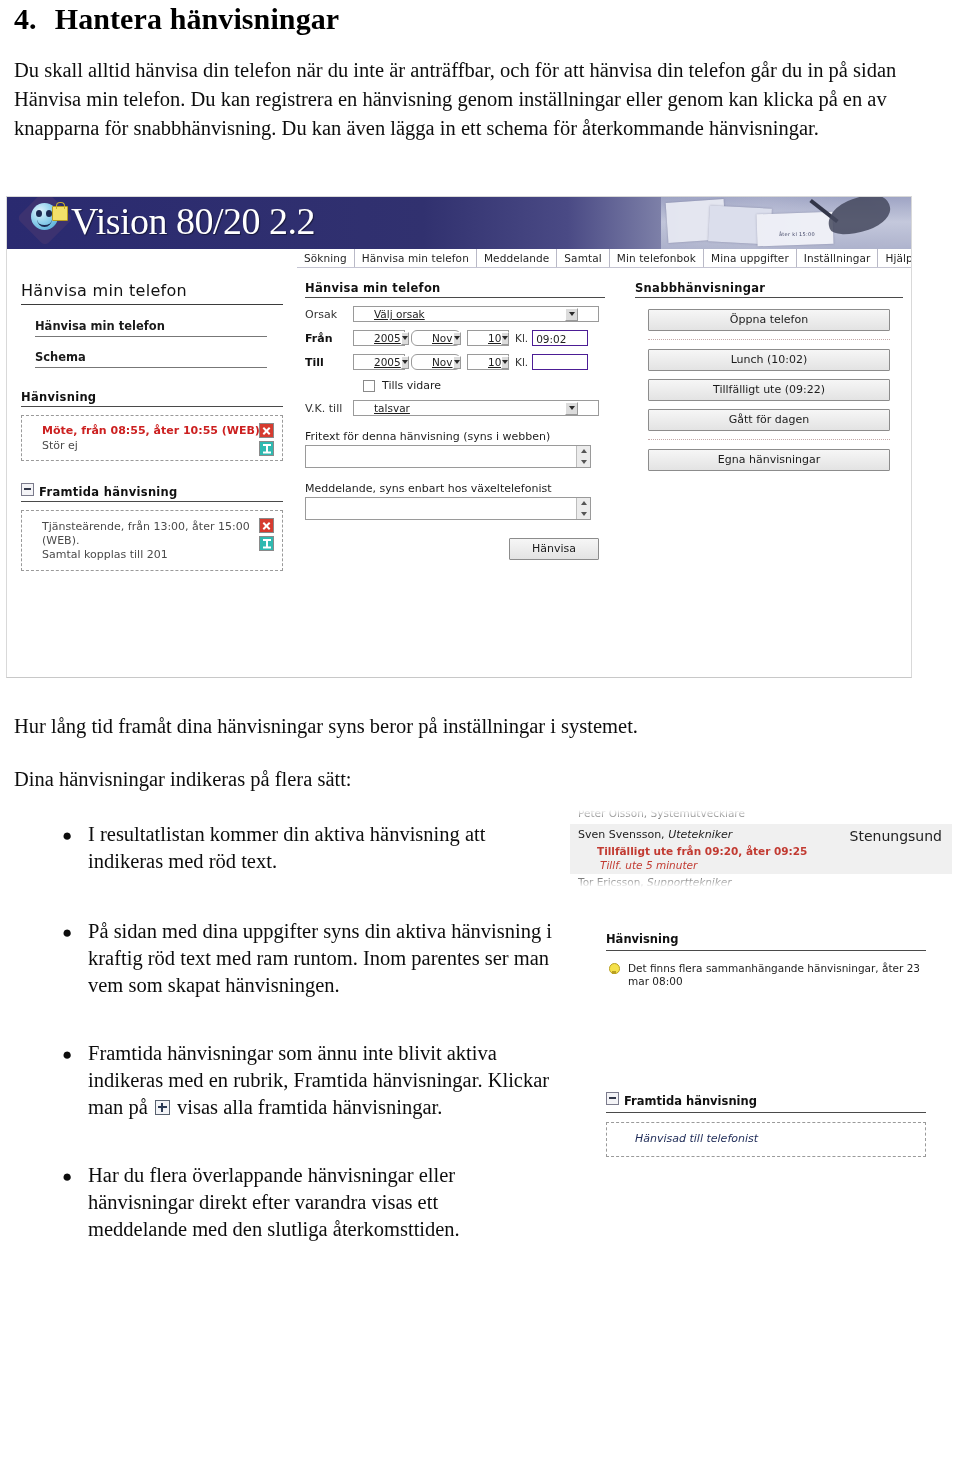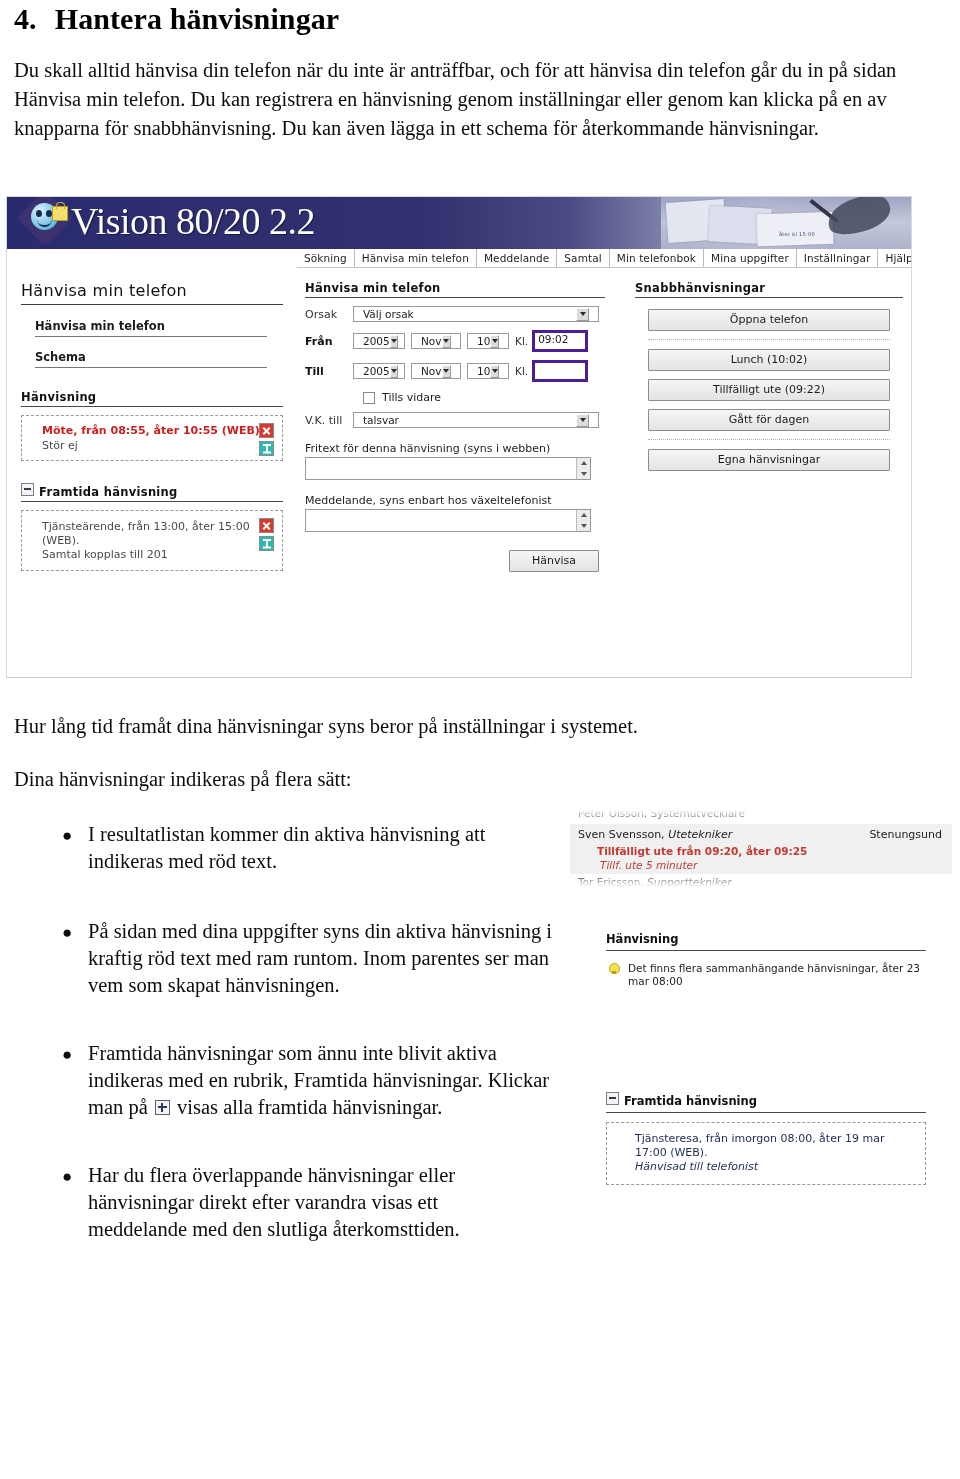--- a/index.html
+++ b/index.html
@@ -383,23 +383,24 @@
   }
   .frm-row .lbl.b { font-weight: bold; color:#111111; }
   .sel {
     height: 16px;
     border: 1px solid #9a9a9a;
     background: #ffffff;
     font-size: 10.5px;
     color: #1d1d1d;
     display: flex;
     align-items: center;
-    padding: 0 9px;
+    padding: 0 20px;
     box-sizing: border-box;
     position: relative;
+    text-decoration: underline;
   }
   .sel .arrow {
     margin-left: auto;
     width: 13px; height: 13px;
     background: #dcdcdc;
     border: 1px solid #9a9a9a;
     border-top-color: #ffffff;
     border-left-color: #ffffff;
     display: flex;
     align-items: center;
@@ -408,31 +409,31 @@
   }
   .sel .arrow::after {
     content: "";
     width: 0; height: 0;
     border-left: 3px solid transparent;
     border-right: 3px solid transparent;
     border-top: 4px solid #2a2a2a;
   }
   .sel-orsak { width: 246px; }
   .sel-year  { width: 52px; margin-right: 6px; }
-  .sel-mon   { width: 50px; margin-right: 6px; }
+  .sel-mon   { width: 50px; margin-right: 6px; border-radius: 6px; }
   .sel-day   { width: 42px; margin-right: 6px; }
   .kl-lbl { font-size: 10.5px; margin-right: 4px; color:#333; }
   .txt-time {
-    width: 56px; height: 22px;
-    border: 3px solid #4c1d95;
+    width: 56px; height: 16px;
+    border: 1px solid #4c1d95;
     background: #ffffff;
     font-size: 10.5px;
     color: #1d1d1d;
     display: flex;
-    align-items: flex-start;
+    align-items: flex-end;
     padding: 0 3px;
     box-sizing: border-box;
   }
   .sel-vk { width: 246px; }
 
   .chk-row {
     display: flex;
     align-items: center;
     margin-top: 9px;
     margin-left: 58px;
@@ -535,21 +536,21 @@
     position: absolute; left: 0; top: 14px; width: 382px; height: 50px;
     background: #f0f0f0;
   }
   .shot-list .nm2 {
     position: absolute; left: 8px; top: 18px;
     font-size: 11px; color: #222222;
   }
   .shot-list .nm2 i { font-style: italic; }
   .shot-list .place {
     position: absolute; right: 10px; top: 18px;
-    font-size: 11px; color: #222222;
+    font-size: 14px; color: #222222;
   }
   .shot-list .red1 {
     position: absolute; left: 27px; top: 35px;
     font-size: 10.5px; color: #c23b32; font-weight: bold;
   }
   .shot-list .red2 {
     position: absolute; left: 30px; top: 49px;
     font-size: 10.5px; color: #c23b32; font-style: italic;
   }
   .shot-list .rowC {
@@ -875,19 +876,18 @@
       </span>
       <span>Det finns flera sammanhängande hänvisningar, åter 23 mar 08:00</span>
     </div>
   </div>
 
   <div class="shot-future">
     <div class="ttl">
       <span class="minus"></span><span>Framtida hänvisning</span>
     </div>
     <div class="fbox">
-      <div class="f1">Tjänsteresa, från imorgon 08:00, åter 19 mar 17:00 (WEB).</div>
       <div class="f2">Hänvisad till telefonist</div>
     </div>
   </div>
 
 
 </div>
 
 </body></html>

